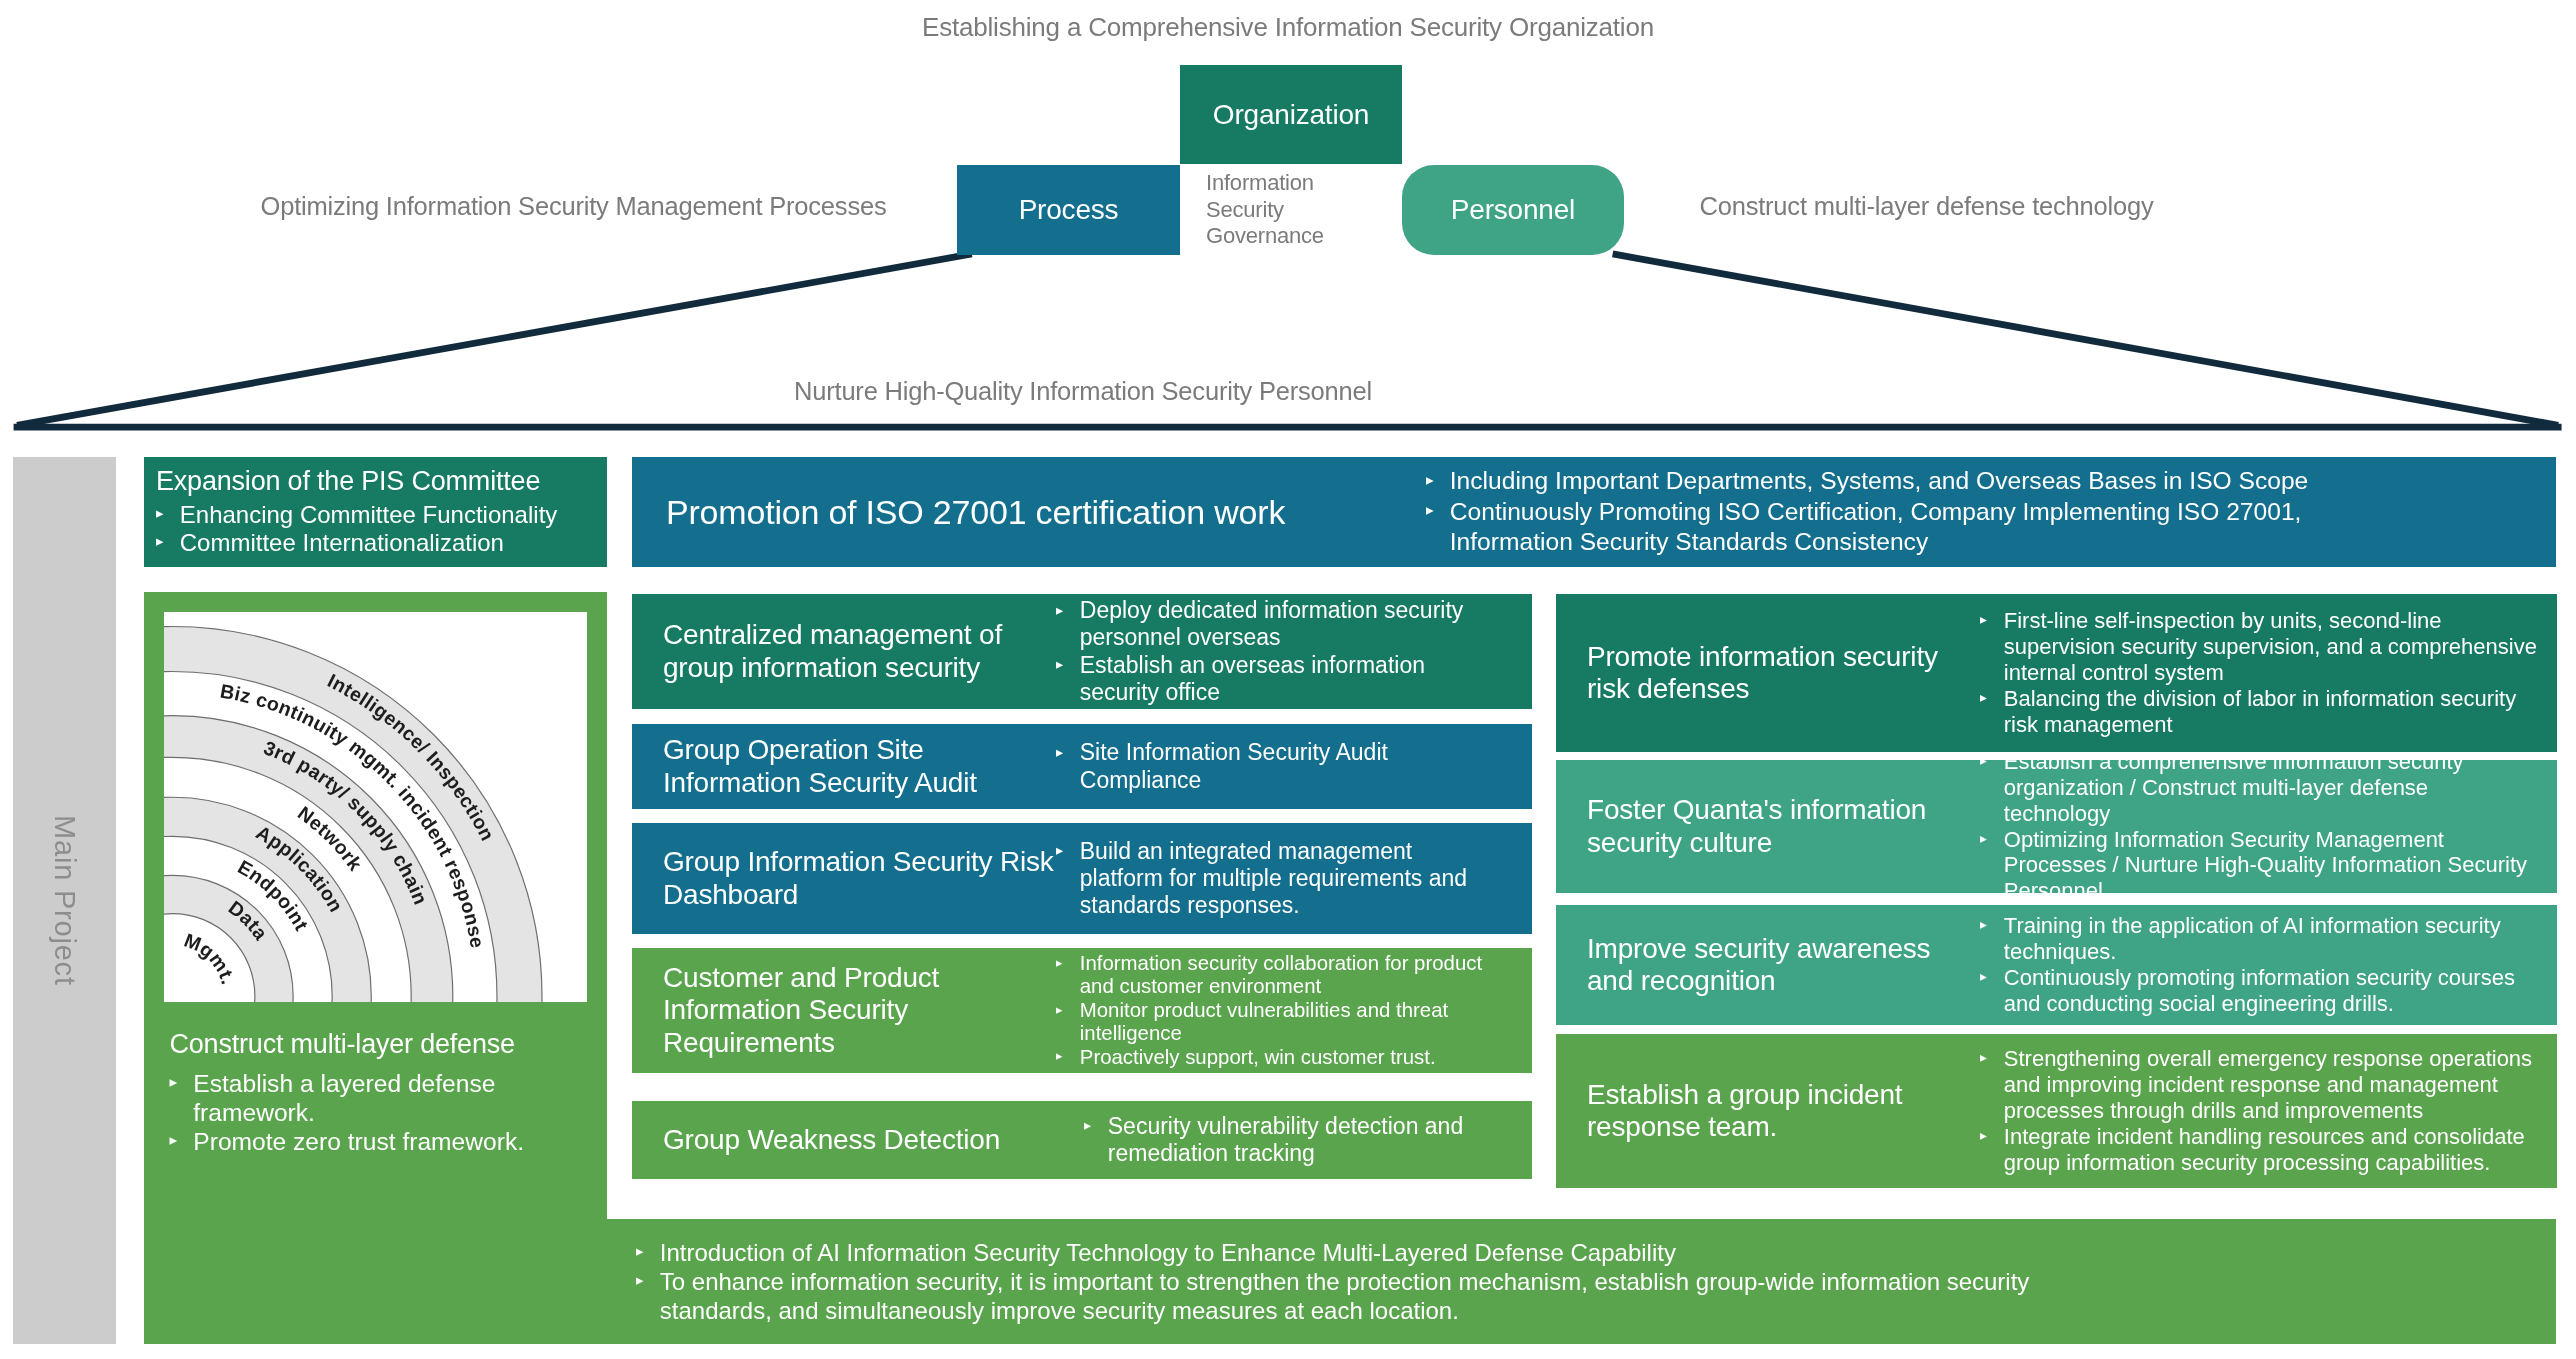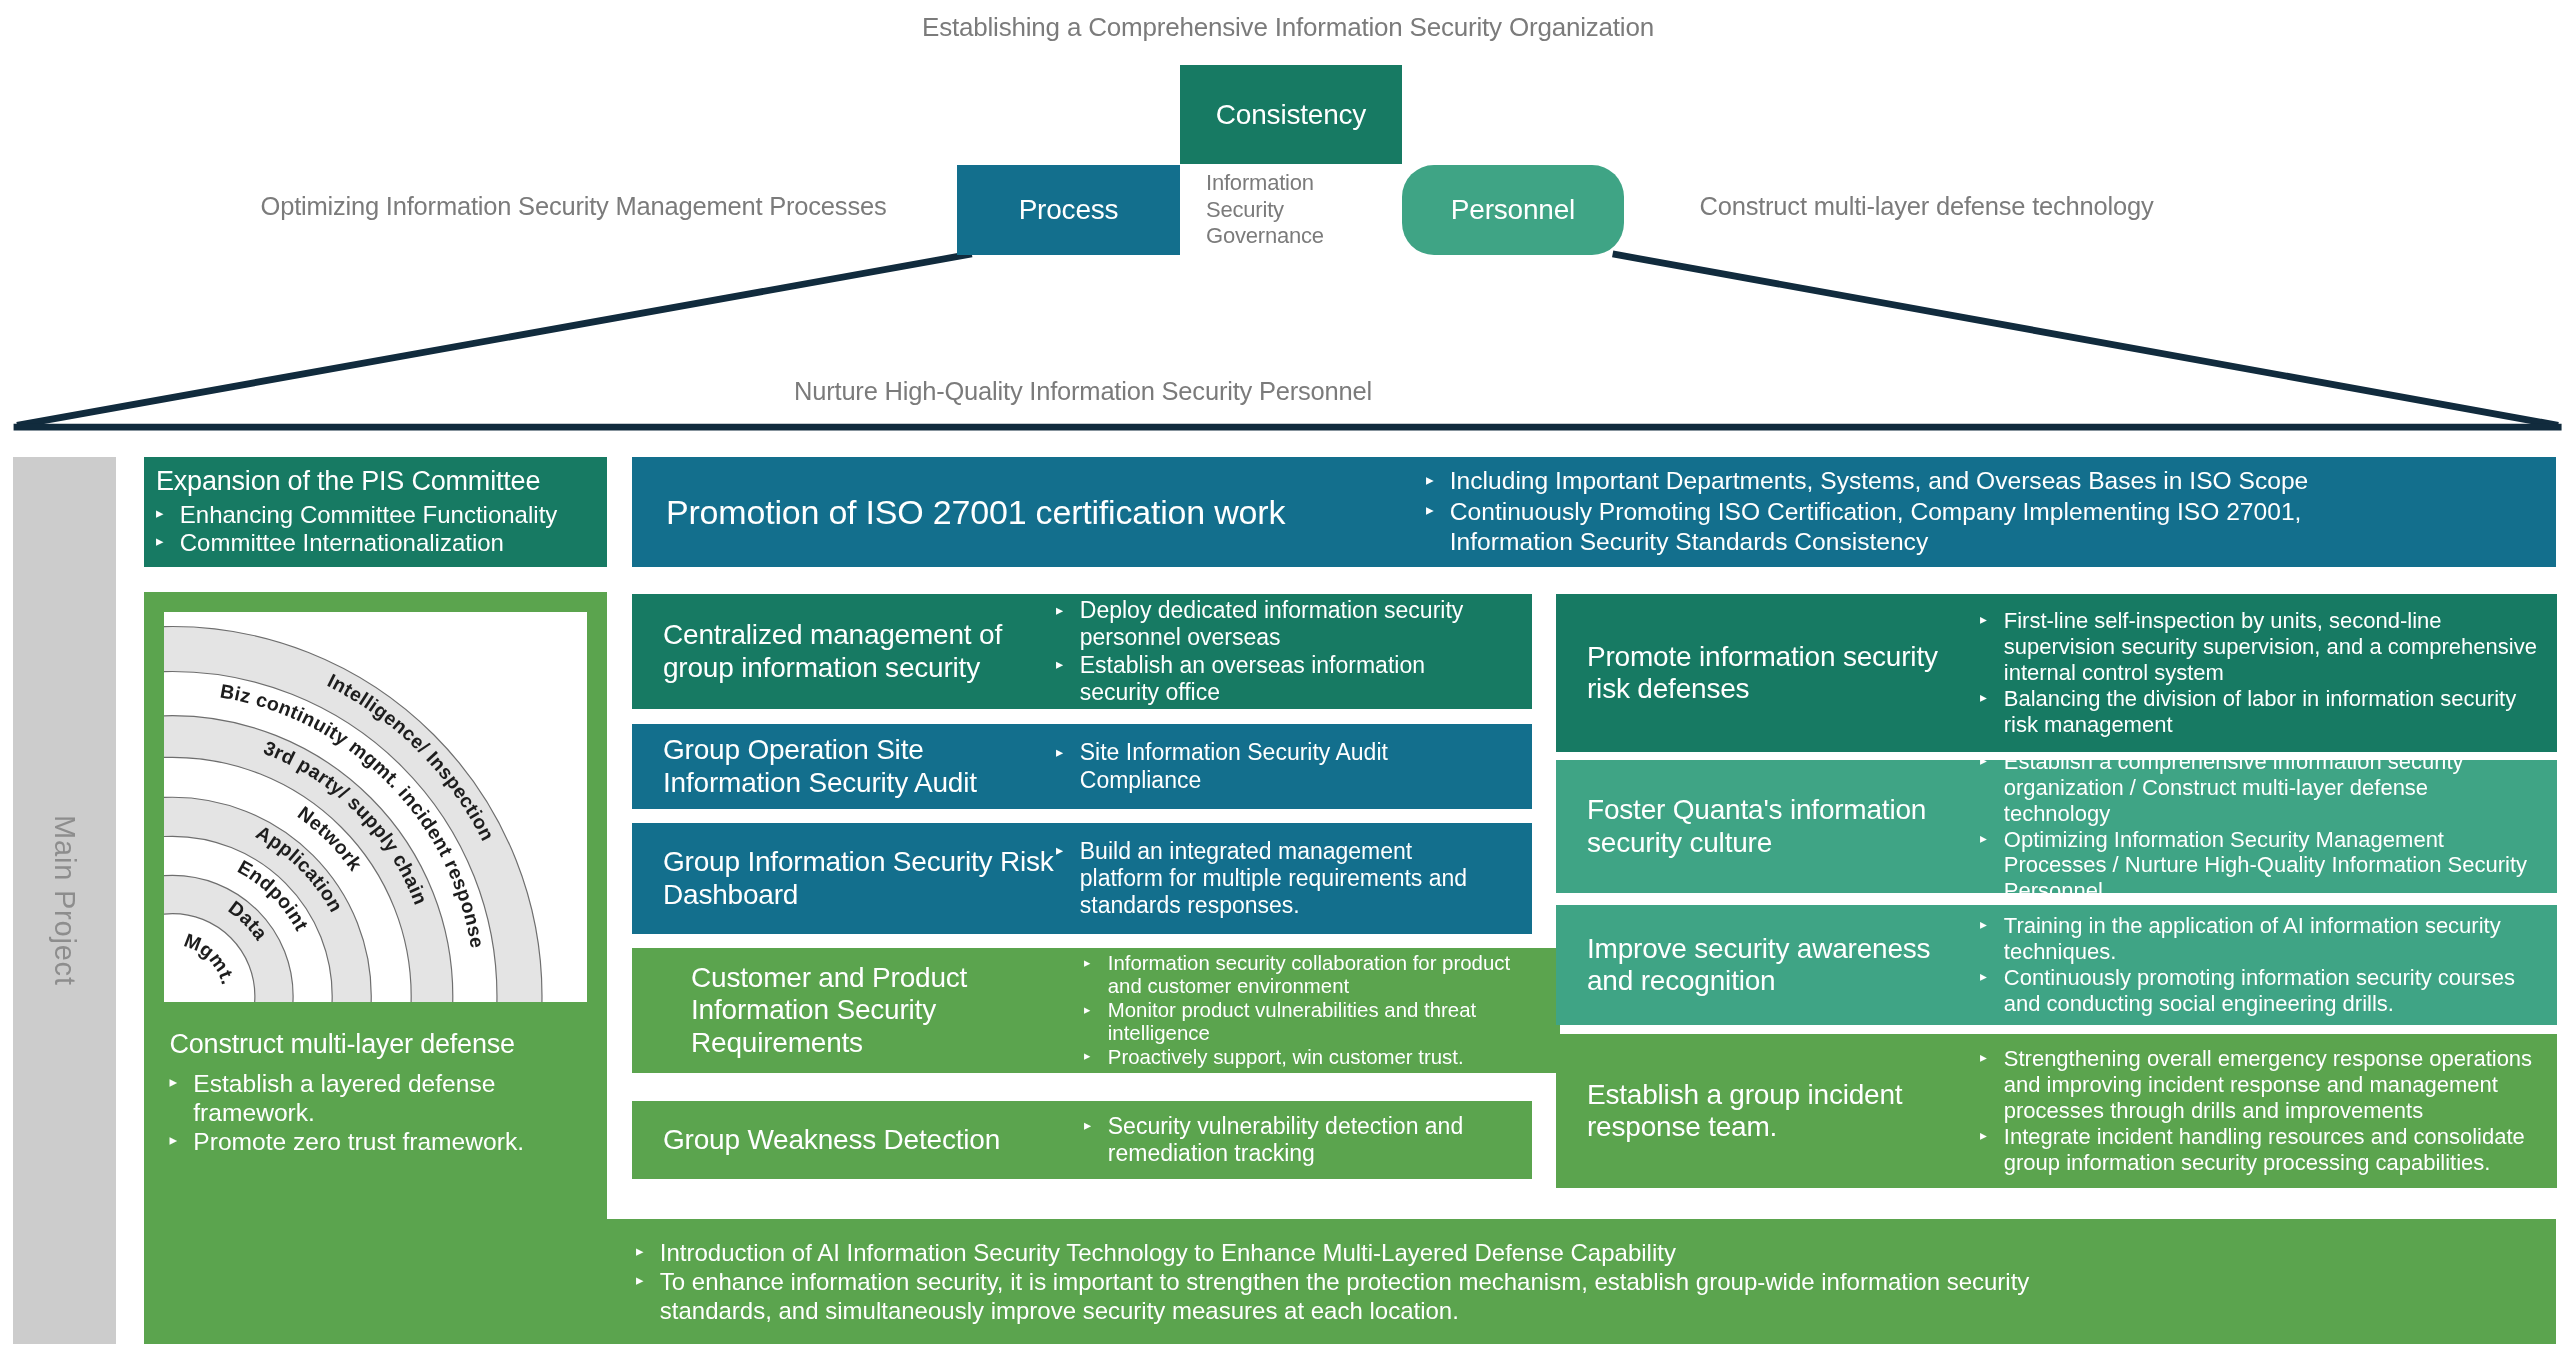--- a/index.html
+++ b/index.html
@@ -61,21 +61,21 @@
     <line x1="1900" y1="299" x2="3014" y2="501" stroke="#112b3d" stroke-width="8"></line>
     <line x1="16" y1="503" x2="3018" y2="503" stroke="#112b3d" stroke-width="8"></line>
   </svg>
 
   <div class="gray-label" style="left:0;top:12px;width:2576px;font-size:26px;">Establishing a Comprehensive Information Security Organization</div>
   <div class="gray-label" style="left:149px;top:192px;width:849px;">Optimizing Information Security Management Processes</div>
   <div class="gray-label" style="left:1502px;top:192px;width:849px;">Construct multi-layer defense technology</div>
   <div class="gray-label" style="left:0;top:377px;width:2166px;">Nurture High-Quality Information Security Personnel</div>
 
   <div class="cross-cell c-dark" style="left:1180px;top:65px;width:222px;height:99px;">
-    <span>Consistency</span>
+    <span>Organization</span>
   </div>
   <div class="cross-cell c-teal" style="left:957px;top:165px;width:223px;height:90px;">
     <span>Process</span>
   </div>
   <div class="cross-cell cross-center" style="left:1180px;top:165px;width:222px;height:90px;">
     <span style="width:170px;">Information Security Governance</span>
   </div>
   <div class="cross-cell c-sea" style="left:1402px;top:165px;width:222px;height:90px;border-radius:32px;">
     <span>Personnel</span>
   </div>
@@ -182,21 +182,21 @@
   </div>
   <div class="box mid c-teal" style="left:632px;top:823px;width:900px;height:111px;">
     <div class="box-title">Group Information Security Risk Dashboard</div>
     <div class="box-bullets">
         <div class="bullet">
           <span class="bullet-marker">▸</span>
           <span class="bullet-text">Build an integrated management platform for multiple requirements and standards responses.</span>
         </div>
       </div>
   </div>
-  <div class="box mid small-bullets c-green" style="left:632px;top:948px;width:900px;height:125px;padding-left:28px;">
+  <div class="box mid small-bullets c-green" style="left:632px;top:948px;width:900px;height:125px;">
     <div class="box-title">Customer and Product Information Security Requirements</div>
     <div class="box-bullets">
         <div class="bullet">
           <span class="bullet-marker">▸</span>
           <span class="bullet-text">Information security collaboration for product and customer environment</span>
         </div>
         <div class="bullet">
           <span class="bullet-marker">▸</span>
           <span class="bullet-text">Monitor product vulnerabilities and threat intelligence</span>
         </div>

